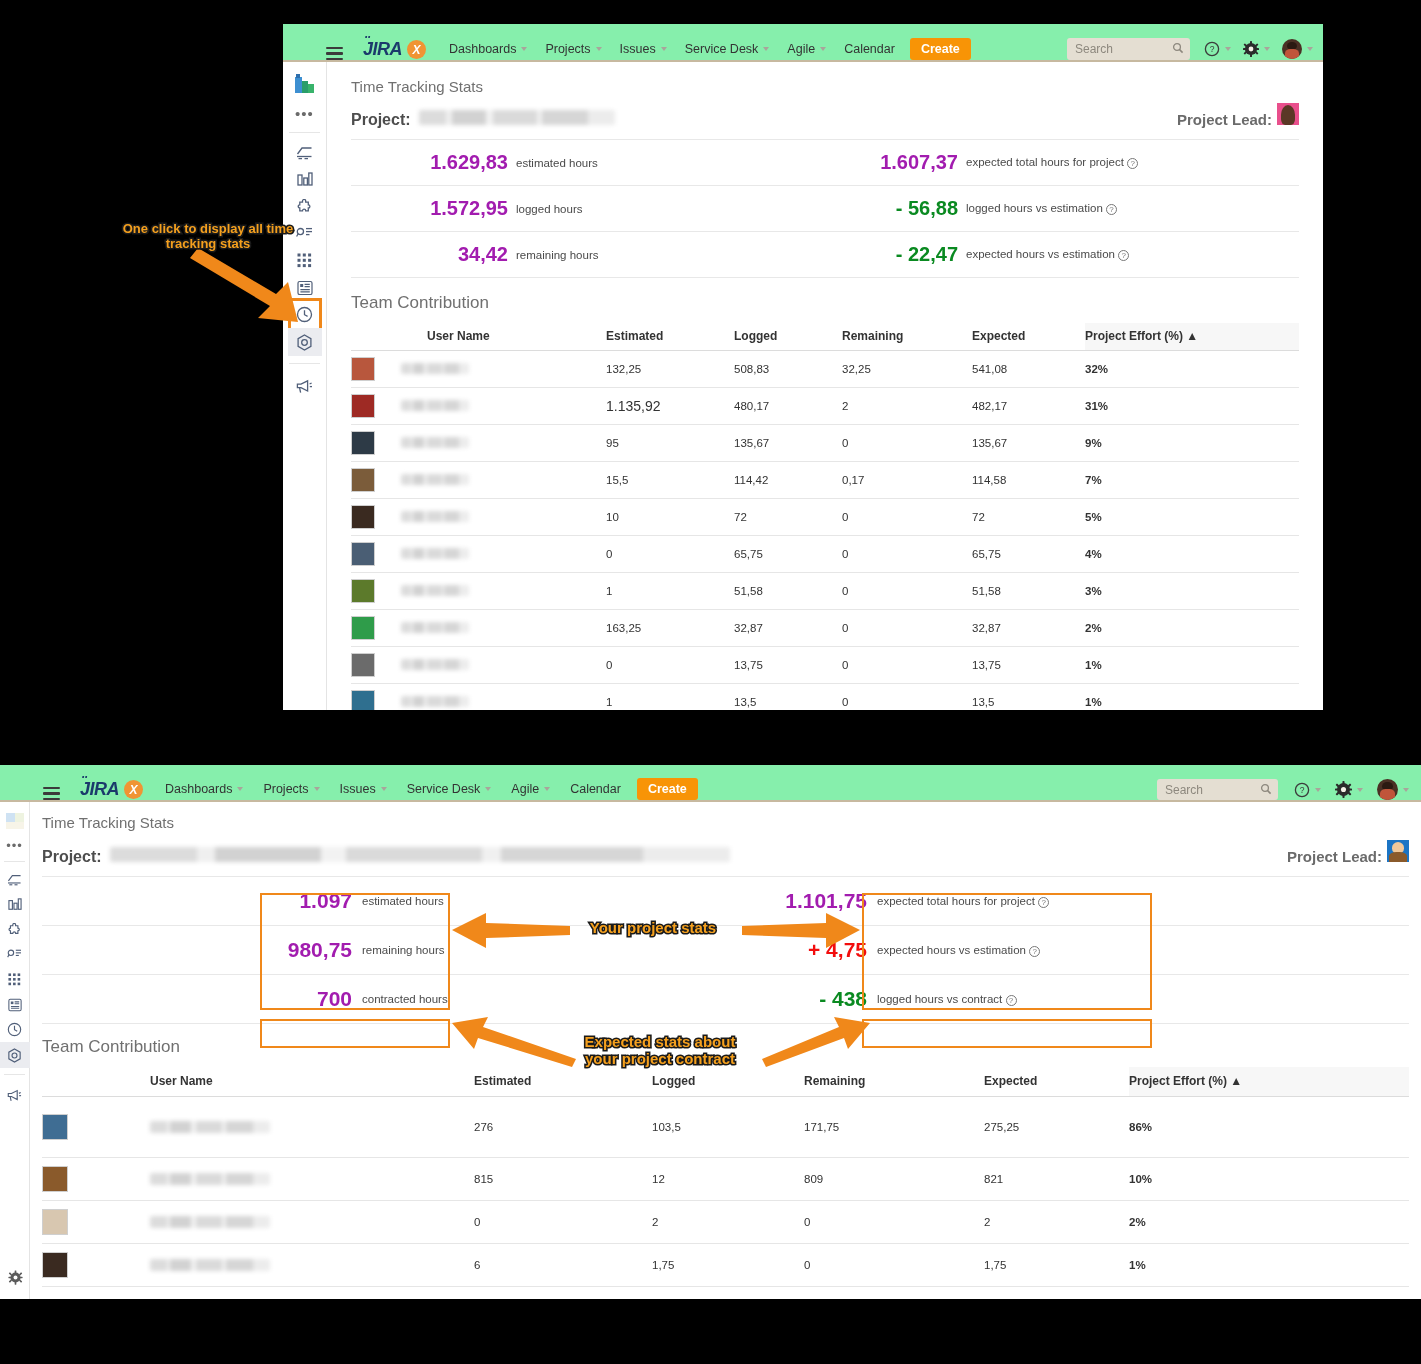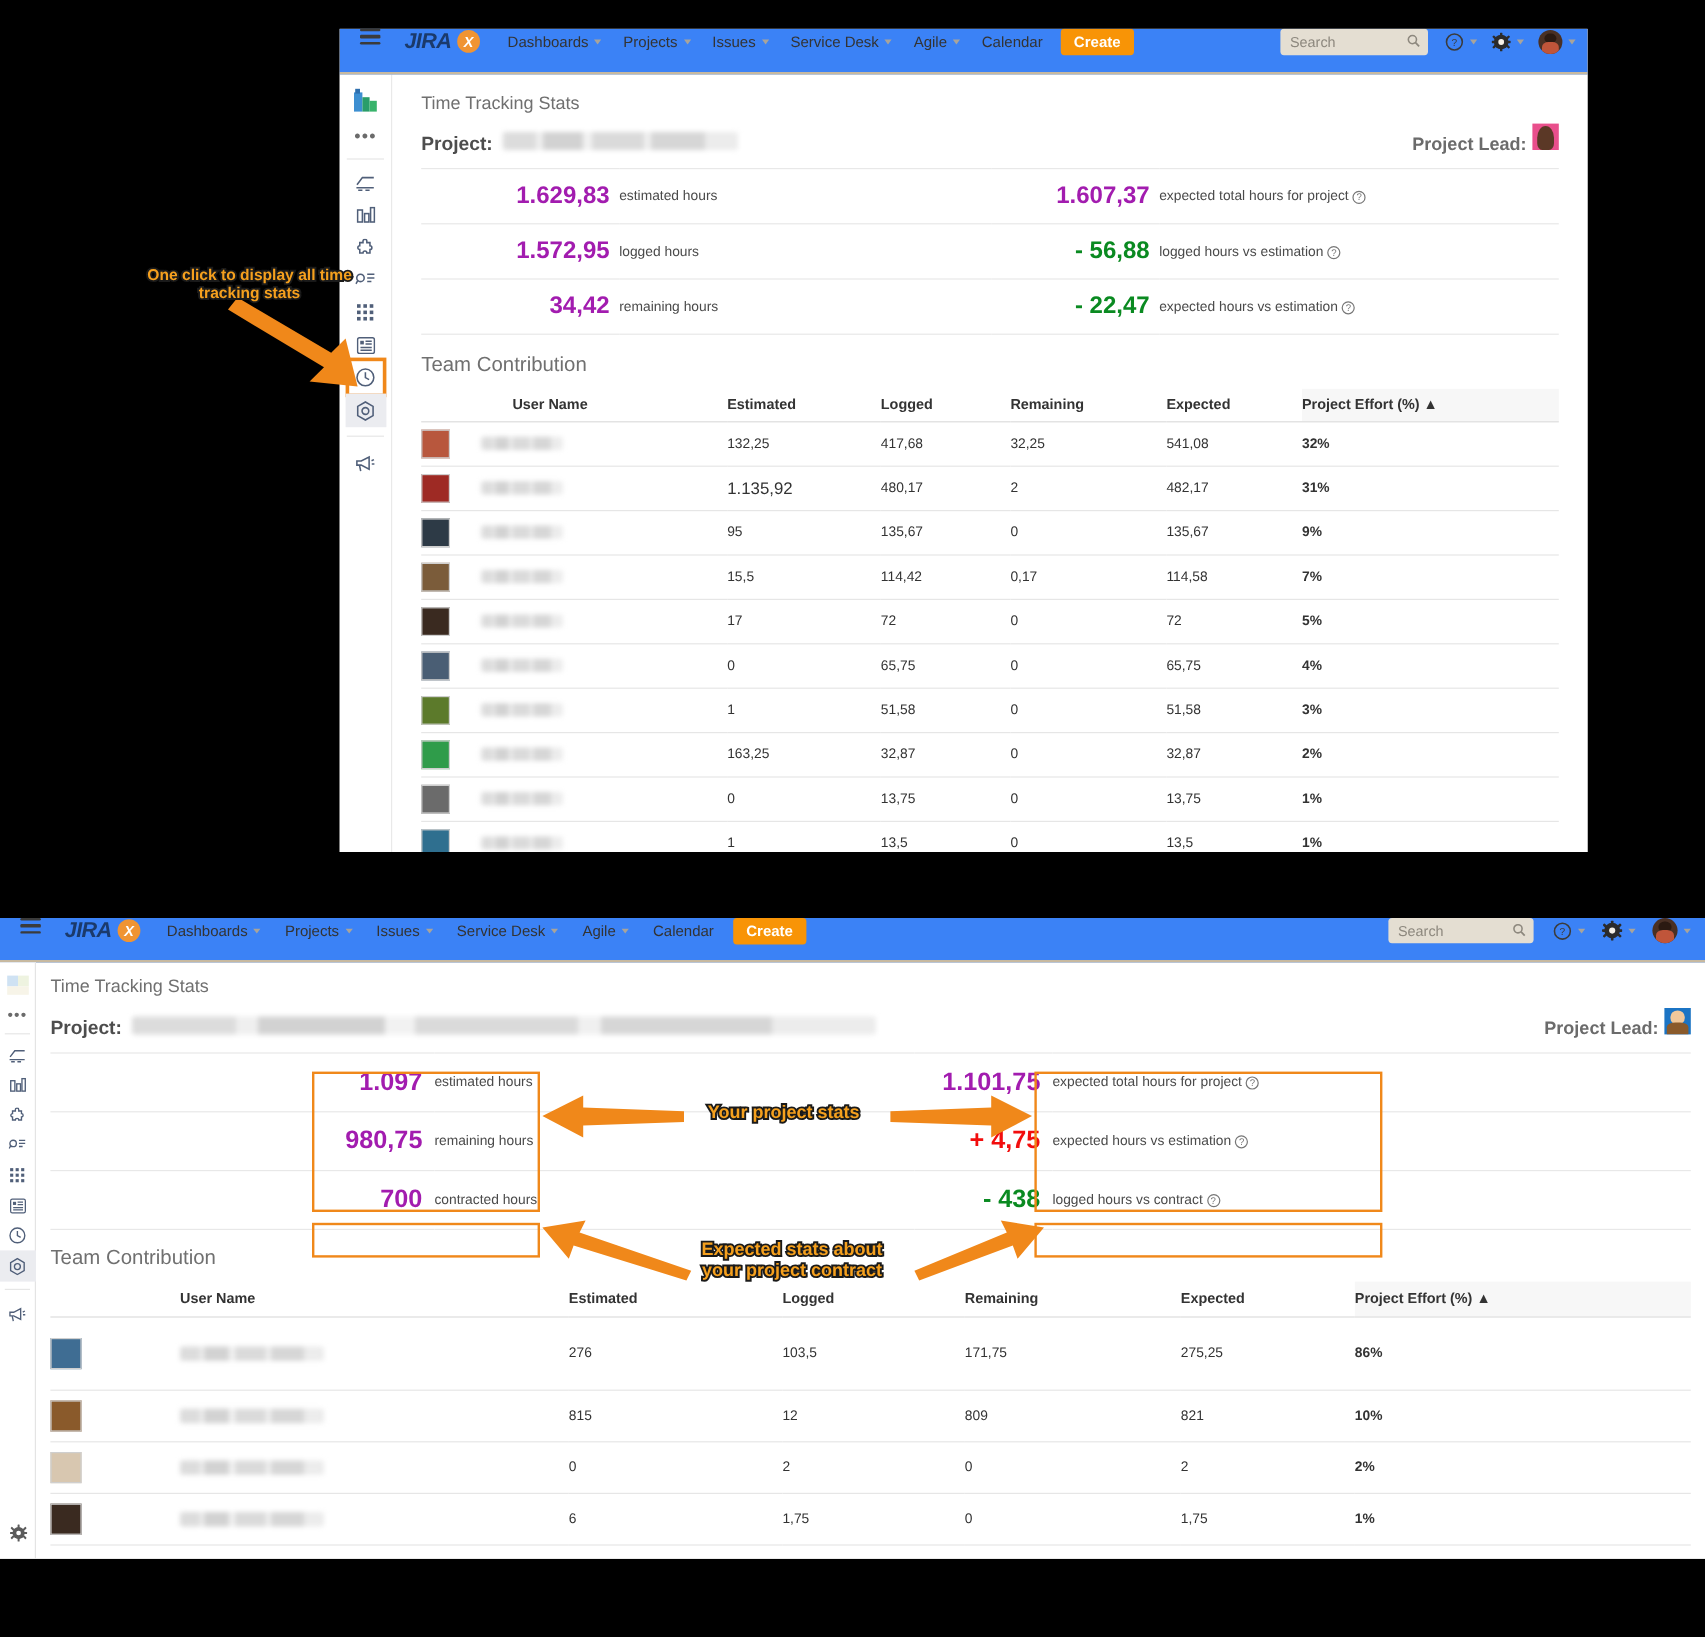--- a/index.html
+++ b/index.html
@@ -8,24 +8,25 @@
     width:1421px; height:1364px;
     background:#000;
     font-family:"Liberation Sans", sans-serif;
     overflow:hidden;
     position:relative;
   }
 
   
   .jira-nav {
     height:38px;
-    background:#3b82f6;
+    background:#86efac;
     border-bottom:2px solid #c7b9a0;
-    display:flex; align-items:flex-start;
+    display:flex; align-items:flex-end;
     position:relative;
+    padding-left:26px;
   }
   .burger { width:34px; display:flex; flex-direction:column; align-items:center; justify-content:center; gap:3px; margin-left:8px;}
   .burger span { display:block; width:17px; height:2.4px; background:#3b3b3b; border-radius:1px;}
   .jira-logo { display:flex; align-items:center; margin-left:12px; }
   .jira-word { font-weight:bold; font-style:italic; color:#1b3a6b; letter-spacing:-0.5px; }
   .jira-dots { position:relative; }
   .jira-dots:before{content:"··"; position:absolute; top:-9px; left:1px; font-size:12px; color:#1b3a6b; letter-spacing:-1px;}
   .x-badge { background:#f09433; border-radius:50%; color:#fff; display:inline-flex; align-items:center; justify-content:center; font-weight:bold; font-style:italic;}
   .navitems { display:flex; align-items:center; }
   .navitem { color:#333; display:flex; align-items:center; cursor:pointer; white-space:nowrap;}
@@ -318,21 +319,21 @@
           </thead>
         <tbody>
             <tr>
               <td style="padding: 6px 0px;">
                 <div style="display:flex;align-items:center;gap:0px;">
                   <span class="uav" style="width:24px;height:24px;background:#b8573d;flex:0 0 auto;"></span>
                   <span class="blur" style="width:68px;height:11px;margin-left:26px;"></span>
                 </div>
               </td>
               <td style="font-size: 11.5px; padding: 6px 0px;">132,25</td>
-              <td style="font-size: 11.5px; padding: 6px 0px;">417,68</td>
+              <td style="font-size: 11.5px; padding: 6px 0px;">508,83</td>
               <td style="font-size: 11.5px; padding: 6px 0px;">32,25</td>
               <td style="font-size: 11.5px; padding: 6px 0px;">541,08</td>
               <td style="font-size: 11.5px; padding: 6px 0px; font-weight: bold;">32%</td>
             </tr>
             <tr>
               <td style="padding: 6px 0px;">
                 <div style="display:flex;align-items:center;gap:0px;">
                   <span class="uav" style="width:24px;height:24px;background:#9e2a24;flex:0 0 auto;"></span>
                   <span class="blur" style="width:68px;height:11px;margin-left:26px;"></span>
                 </div>
@@ -369,21 +370,21 @@
               <td style="font-size: 11.5px; padding: 6px 0px;">114,58</td>
               <td style="font-size: 11.5px; padding: 6px 0px; font-weight: bold;">7%</td>
             </tr>
             <tr>
               <td style="padding: 6px 0px;">
                 <div style="display:flex;align-items:center;gap:0px;">
                   <span class="uav" style="width:24px;height:24px;background:#3a2a20;flex:0 0 auto;"></span>
                   <span class="blur" style="width:68px;height:11px;margin-left:26px;"></span>
                 </div>
               </td>
-              <td style="font-size: 11.5px; padding: 6px 0px;">17</td>
+              <td style="font-size: 11.5px; padding: 6px 0px;">10</td>
               <td style="font-size: 11.5px; padding: 6px 0px;">72</td>
               <td style="font-size: 11.5px; padding: 6px 0px;">0</td>
               <td style="font-size: 11.5px; padding: 6px 0px;">72</td>
               <td style="font-size: 11.5px; padding: 6px 0px; font-weight: bold;">5%</td>
             </tr>
             <tr>
               <td style="padding: 6px 0px;">
                 <div style="display:flex;align-items:center;gap:0px;">
                   <span class="uav" style="width:24px;height:24px;background:#4a5e74;flex:0 0 auto;"></span>
                   <span class="blur" style="width:68px;height:11px;margin-left:26px;"></span>

